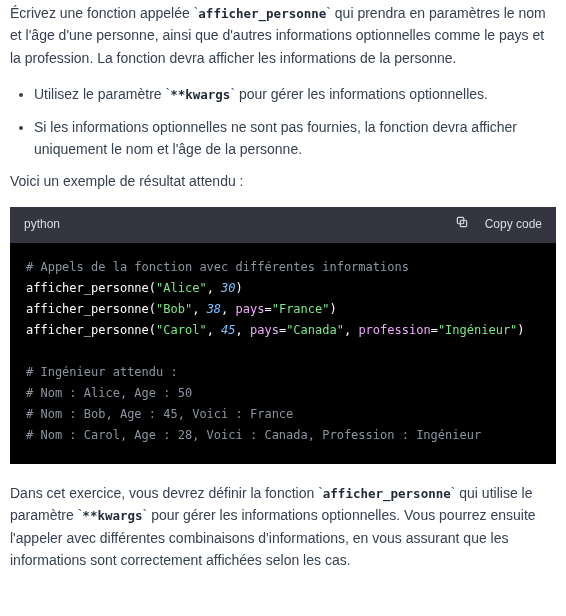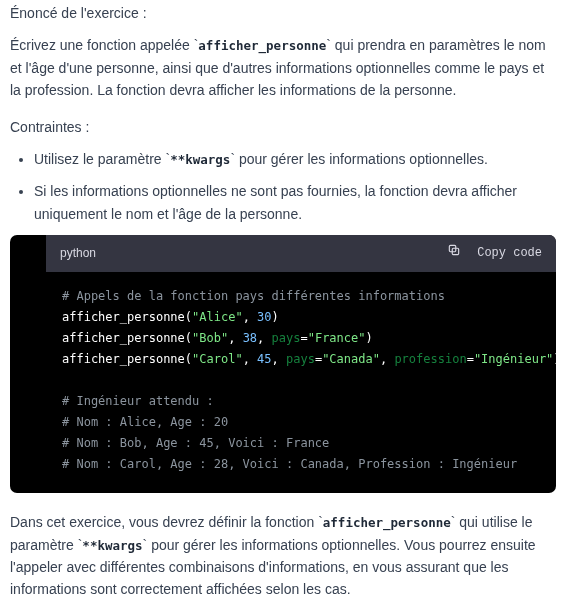--- a/index.html
+++ b/index.html
@@ -20,91 +20,89 @@
   code.inline {
     font-family: ui-monospace, SFMono-Regular, Menlo, Consolas, monospace;
     font-size: 12.5px;
     font-weight: 700;
     color: #1f2937;
   }
   ul { list-style: disc; padding-left: 24px; }
   ul li { margin-bottom: 10px; color: #374151; }
   .codeblock {
     background: #000000;
-    border-radius: 7px;
+    border-radius: 0;
     margin: 10px 0 18px 0;
     overflow: hidden;
-    padding-left: 36px;
   }
   .codeblock-header {
     background: #343541;
     color: #d9d9e3;
     font-size: 12px;
     padding: 8px 14px;
     display: flex;
     justify-content: space-between;
     align-items: center;
   }
-  .copy-group { display: flex; align-items: center; gap: 16px; cursor: pointer; font-family: Liberation Mono, monospace; }
+  .copy-group { display: flex; align-items: center; gap: 16px; cursor: pointer; }
   .copy-group svg { width: 14px; height: 14px; stroke: #d9d9e3; fill: none; stroke-width: 2; }
   .codeblock-body {
     font-family: ui-monospace, SFMono-Regular, Menlo, Consolas, monospace;
     font-size: 12px;
     line-height: 1.75;
     color: #ffffff;
     padding: 14px 16px 18px 16px;
     white-space: pre;
   }
   .cm { color: #8b949e; }
   .fn { color: #ffffff; }
   .str { color: #7ee787; }
-  .num { color: #79c0ff; }
-  .kw  { color: #15803d; }
+  .num { color: #79c0ff; font-style: italic; }
+  .kw  { color: #f0abfc; }
 </style>
 </head>
 <body>
 
 <div class="content">
 
-  <p class="section-title">Énoncé de l'exercice :</p>
 
   <p>
     <span>Écrivez une fonction appelée `</span><code class="inline">afficher_personne</code><span>` qui prendra en paramètres le nom et l'âge d'une personne, ainsi que d'autres informations optionnelles comme le pays et la profession. La fonction devra afficher les informations de la personne.</span>
   </p>
 
-  <p class="section-title">Contraintes :</p>
 
   <ul>
     <li>
       <span>Utilisez le paramètre `</span><code class="inline">**kwargs</code><span>` pour gérer les informations optionnelles.</span>
     </li>
     <li>Si les informations optionnelles ne sont pas fournies, la fonction devra afficher uniquement le nom et l'âge de la personne.</li>
   </ul>
 
+  <p>Voici un exemple de résultat attendu :</p>
 
   <div class="codeblock">
     <div class="codeblock-header">
       <span>python</span>
       <span class="copy-group">
         <span>
           <svg viewBox="0 0 24 24">
               <rect x="9" y="9" width="11" height="11" rx="2"></rect>
               <rect x="4" y="4" width="11" height="11" rx="2"></rect>
             </svg>
         </span>
         <span>Copy code</span>
       </span>
     </div>
-    <div class="codeblock-body"><span class="cm"># Appels de la fonction pays différentes informations</span>
+    <div class="codeblock-body"><span class="cm"># Appels de la fonction avec différentes informations</span>
 <span class="fn">afficher_personne</span>(<span class="str">"Alice"</span>, <span class="num">30</span>)
 <span class="fn">afficher_personne</span>(<span class="str">"Bob"</span>, <span class="num">38</span>, <span class="kw">pays</span>=<span class="str">"France"</span>)
 <span class="fn">afficher_personne</span>(<span class="str">"Carol"</span>, <span class="num">45</span>, <span class="kw">pays</span>=<span class="str">"Canada"</span>, <span class="kw">profession</span>=<span class="str">"Ingénieur"</span>)
 
 <span class="cm"># Ingénieur attendu :</span>
-<span class="cm"># Nom : Alice, Age : 20</span>
+<span class="cm"># Nom : Alice, Age : 50</span>
 <span class="cm"># Nom : Bob, Age : 45, Voici : France</span>
 <span class="cm"># Nom : Carol, Age : 28, Voici : Canada, Profession : Ingénieur</span></div>
   </div>
 
   <p>
     <span>Dans cet exercice, vous devrez définir la fonction `</span><code class="inline">afficher_personne</code><span>` qui utilise le paramètre `</span><code class="inline">**kwargs</code><span>` pour gérer les informations optionnelles. Vous pourrez ensuite l'appeler avec différentes combinaisons d'informations, en vous assurant que les informations sont correctement affichées selon les cas.</span>
   </p>
 
 </div>
 

